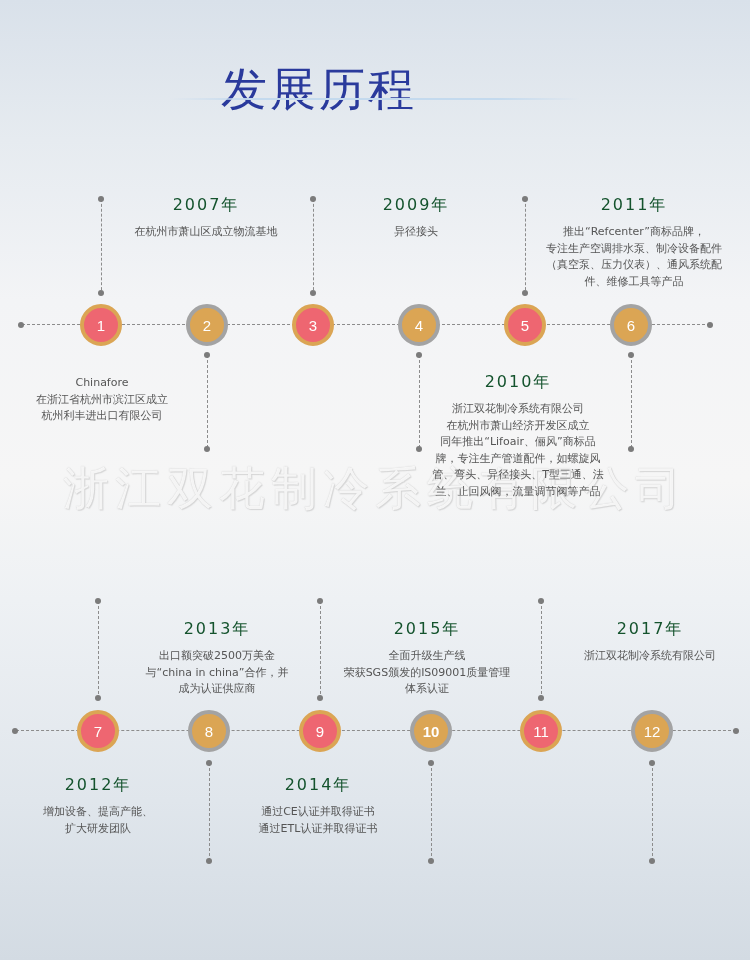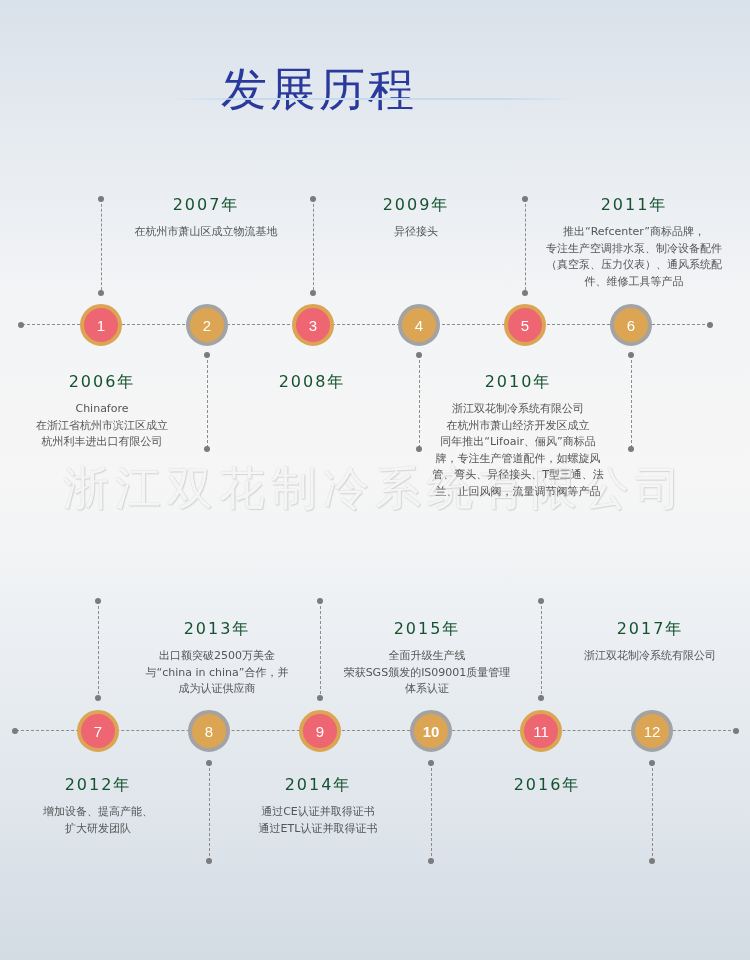--- a/index.html
+++ b/index.html
@@ -87,31 +87,29 @@
   <div class="end-dot" style="left:628px; top:446px;"></div>
 
   <div class="node red" style="left:80px; top:304px;">1</div>
   <div class="node gold" style="left:186px; top:304px;">2</div>
   <div class="node red" style="left:292px; top:304px;">3</div>
   <div class="node gold" style="left:398px; top:304px;">4</div>
   <div class="node red" style="left:504px; top:304px;">5</div>
   <div class="node gold" style="left:610px; top:304px;">6</div>
 
   <div class="event" style="left:2px; top:369px;">
-    <div class="year">2006年</div>
     <div class="desc">Chinafore
 在浙江省杭州市滨江区成立
 杭州利丰进出口有限公司</div>
   </div>
   <div class="event" style="left:106px; top:192px;">
     <div class="year">2007年</div>
     <div class="desc">在杭州市萧山区成立物流基地</div>
   </div>
   <div class="event" style="left:212px; top:369px;">
-    <div class="year">2008年</div>
   </div>
   <div class="event" style="left:316px; top:192px;">
     <div class="year">2009年</div>
     <div class="desc">异径接头</div>
   </div>
   <div class="event" style="left:418px; top:369px;">
     <div class="year">2010年</div>
     <div class="desc">浙江双花制冷系统有限公司
 在杭州市萧山经济开发区成立
 同年推出“Lifoair、俪风”商标品
@@ -180,19 +178,18 @@
     <div class="desc">通过CE认证并取得证书
 通过ETL认证并取得证书</div>
   </div>
   <div class="event" style="left:327px; top:616px;">
     <div class="year">2015年</div>
     <div class="desc">全面升级生产线
 荣获SGS颁发的IS09001质量管理
 体系认证</div>
   </div>
   <div class="event" style="left:447px; top:772px;">
-    <div class="year">2016年</div>
   </div>
   <div class="event" style="left:550px; top:616px;">
     <div class="year">2017年</div>
     <div class="desc">浙江双花制冷系统有限公司</div>
   </div>
 </div>
 
 </body></html>

